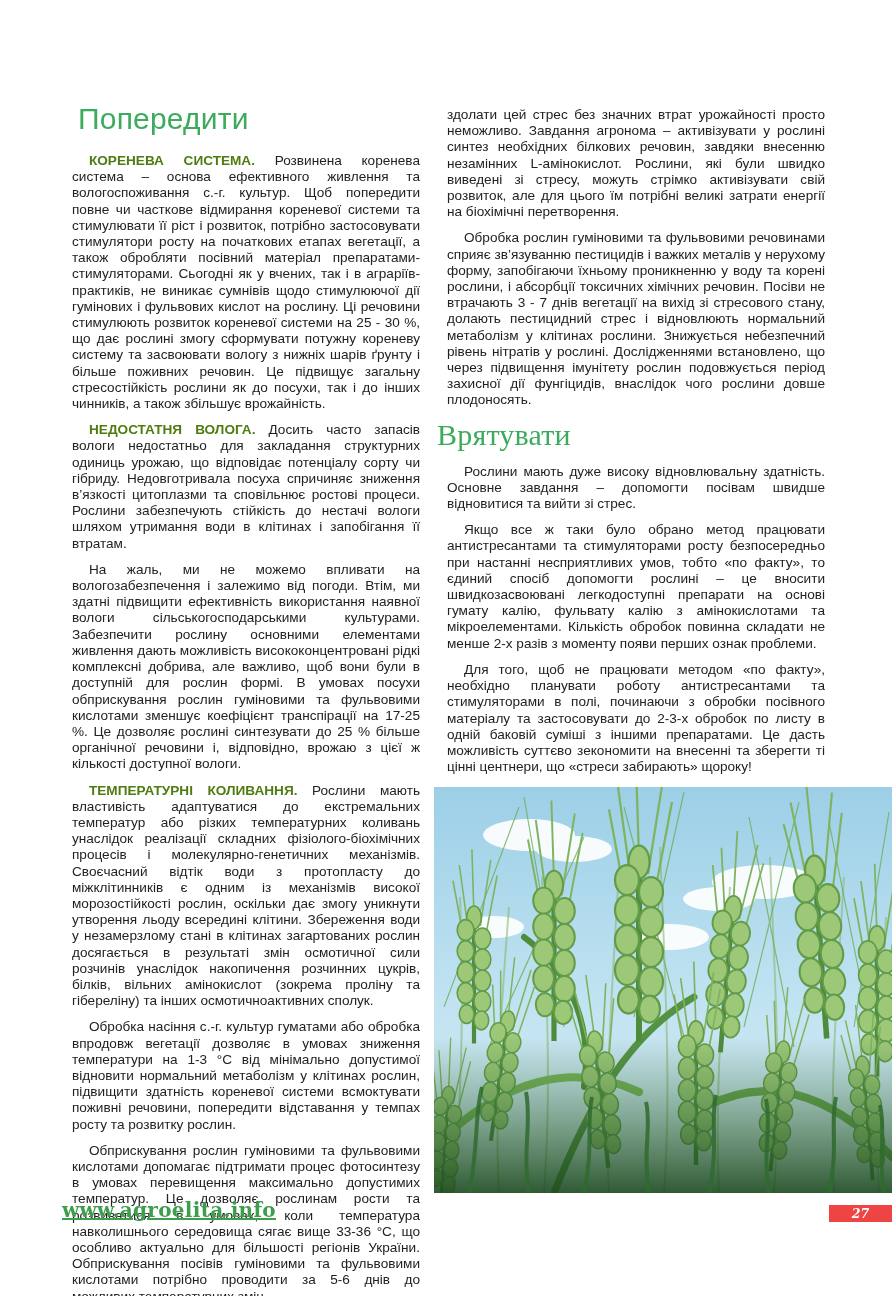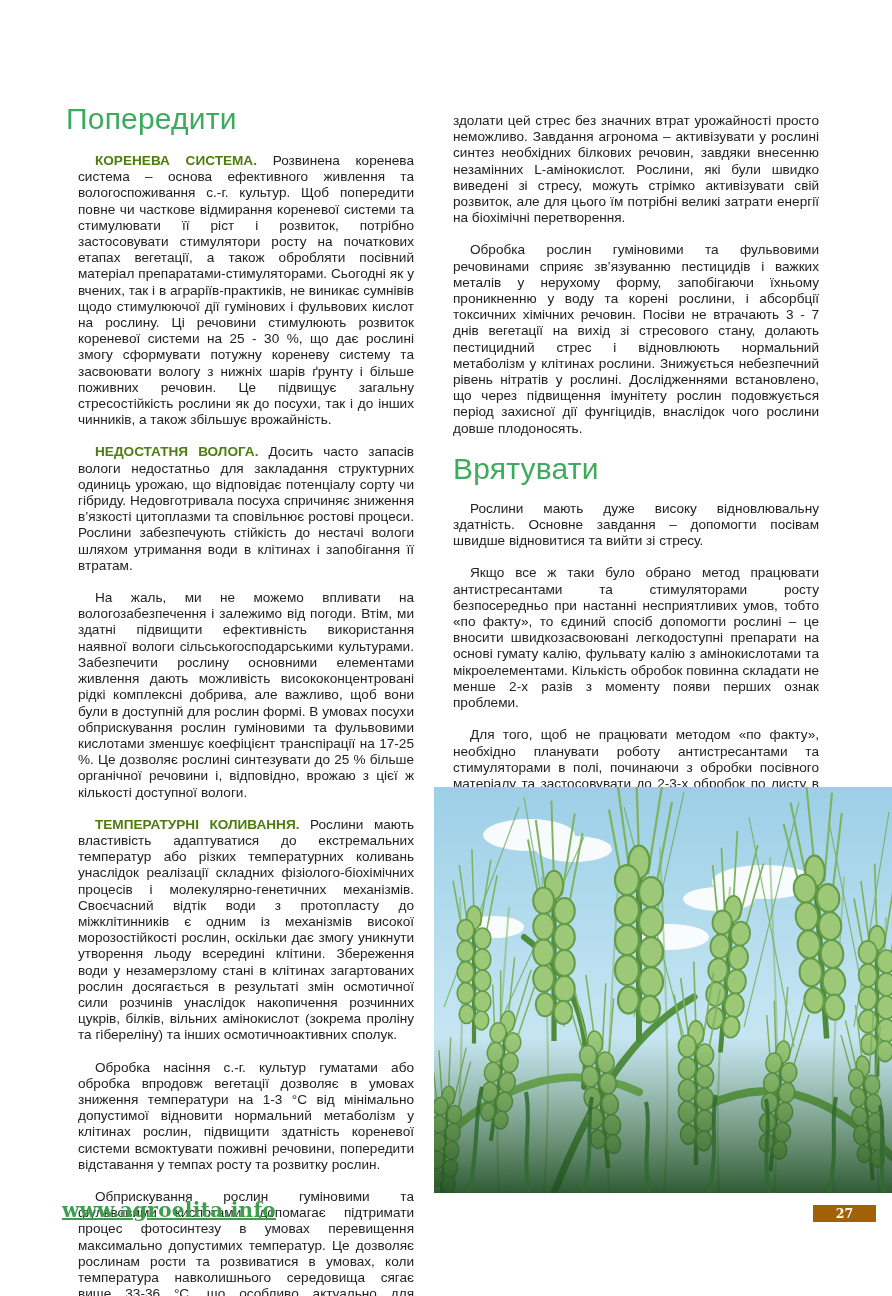--- a/index.html
+++ b/index.html
@@ -4,41 +4,41 @@
 <style>
   html,body{margin:0;padding:0;background:#ffffff;}
   .page{
     position:relative;width:892px;height:1296px;background:#ffffff;overflow:hidden;
     font-family:"Liberation Sans",sans-serif;color:#222222;
   }
   .col{position:absolute;font-size:13.6px;line-height:16.2px;text-align:justify;}
   .col-left{left:62px;top:103px;width:368px;}
   .col-right{left:437px;top:97px;width:398px;}
   h1.section-heading{
-    margin:0 0 18px 4px;font-size:30px;line-height:32px;font-weight:300;
+    margin:0 0 18px 16px;font-size:30px;line-height:32px;font-weight:300;
     color:#3cab5d;letter-spacing:0.2px;text-align:left;
   }
-  .col-right h1.section-heading{margin:10px 0 13px 16px;}
-  p.para{margin:16px;text-indent:17px;}
+  .col-right h1.section-heading{margin:10px 0 13px 0;font-family:Liberation Serif, serif;}
+  p.para{margin:10px;text-indent:17px;}
   p.para.sect{margin-top:9px;}
   p.para.noindent{text-indent:0;}
   .lead{color:#4d7c0f;font-weight:700;}
   .photo{
     position:absolute;left:434px;top:787px;width:458px;height:406px;overflow:hidden;
   }
   .photo svg{display:block;width:458px;height:406px;}
   .footer-url{
     position:absolute;left:62px;top:1198px;
     font-family:"DejaVu Serif",serif;font-weight:700;font-size:20px;
     color:#3f9d4e;letter-spacing:0.3px;text-decoration:underline;
   }
   .page-badge{
-    position:absolute;right:16px;top:1205px;width:63px;height:17px;
-    background:#a16207;color:#ffffff;
-    font-family:"DejaVu Serif",serif;font-weight:700;
+    position:absolute;right:0;top:1205px;width:63px;height:17px;
+    background:#ef4444;color:#ffffff;
+    font-family:"DejaVu Serif",serif;font-style:italic;font-weight:700;
     font-size:12.5px;line-height:17px;text-align:center;
   }
 </style>
 </head>
 <body>
 
 <div class="page">
 
   <div class="col col-left">
     <h1 class="section-heading">Попередити</h1>
@@ -57,21 +57,21 @@
 
   </div>
 
   <div class="col col-right">
     <p class="para noindent"><span>здолати цей стрес без значних втрат урожайності просто неможливо. Завдання агронома – активізувати у рослині синтез необхідних білкових речовин, завдяки внесенню незамінних L-амінокислот. Рослини, які були швидко виведені зі стресу, можуть стрімко активізувати свій розвиток, але для цього їм потрібні великі затрати енергії на біохімічні перетворення.</span></p>
 
     <p class="para"><span>Обробка рослин гуміновими та фульвовими речовинами сприяє зв’язуванню пестицидів і важких металів у нерухому форму, запобігаючи їхньому проникненню у воду та корені рослини, і абсорбції токсичних хімічних речовин. Посіви не втрачають 3 - 7 днів вегетації на вихід зі стресового стану, долають пестицидний стрес і відновлюють нормальний метаболізм у клітинах рослини. Знижується небезпечний рівень нітратів у рослині. Дослідженнями встановлено, що через підвищення імунітету рослин подовжується період захисної дії фунгіцидів, внаслідок чого рослини довше плодоносять.</span></p>
 
     <h1 class="section-heading">Врятувати</h1>
 
-    <p class="para"><span>Рослини мають дуже високу відновлювальну здатність. Основне завдання – допомогти посівам швидше відновитися та вийти зі стресу.</span></p>
+    <p class="para"><span>Рослини мають дуже високу відновлювальну здатність. Основне завдання – допомогти посівам швидше відновитися та вийти зі стрес.</span></p>
 
     <p class="para"><span>Якщо все ж таки було обрано метод працювати антистресантами та стимуляторами росту безпосередньо при настанні несприятливих умов, тобто «по факту», то єдиний спосіб допомогти рослині – це вносити швидкозасвоювані легкодоступні препарати на основі гумату калію, фульвату калію з амінокислотами та мікроелементами. Кількість обробок повинна складати не менше 2-х разів з моменту появи перших ознак проблеми.</span></p>
 
 
     <p class="para"><span>Для того, щоб не працювати методом «по факту», необхідно планувати роботу антистресантами та стимуляторами в полі, починаючи з обробки посівного матеріалу та застосовувати до 2-3-х обробок по листу в одній баковій суміші з іншими препаратами. Це дасть можливість суттєво зекономити на внесенні та зберегти ті цінні центнери, що «стреси забирають» щороку!</span></p>
   </div>
 
   <div class="photo">
     <svg viewBox="0 0 458 406" preserveAspectRatio="none" role="img">
       <defs>

